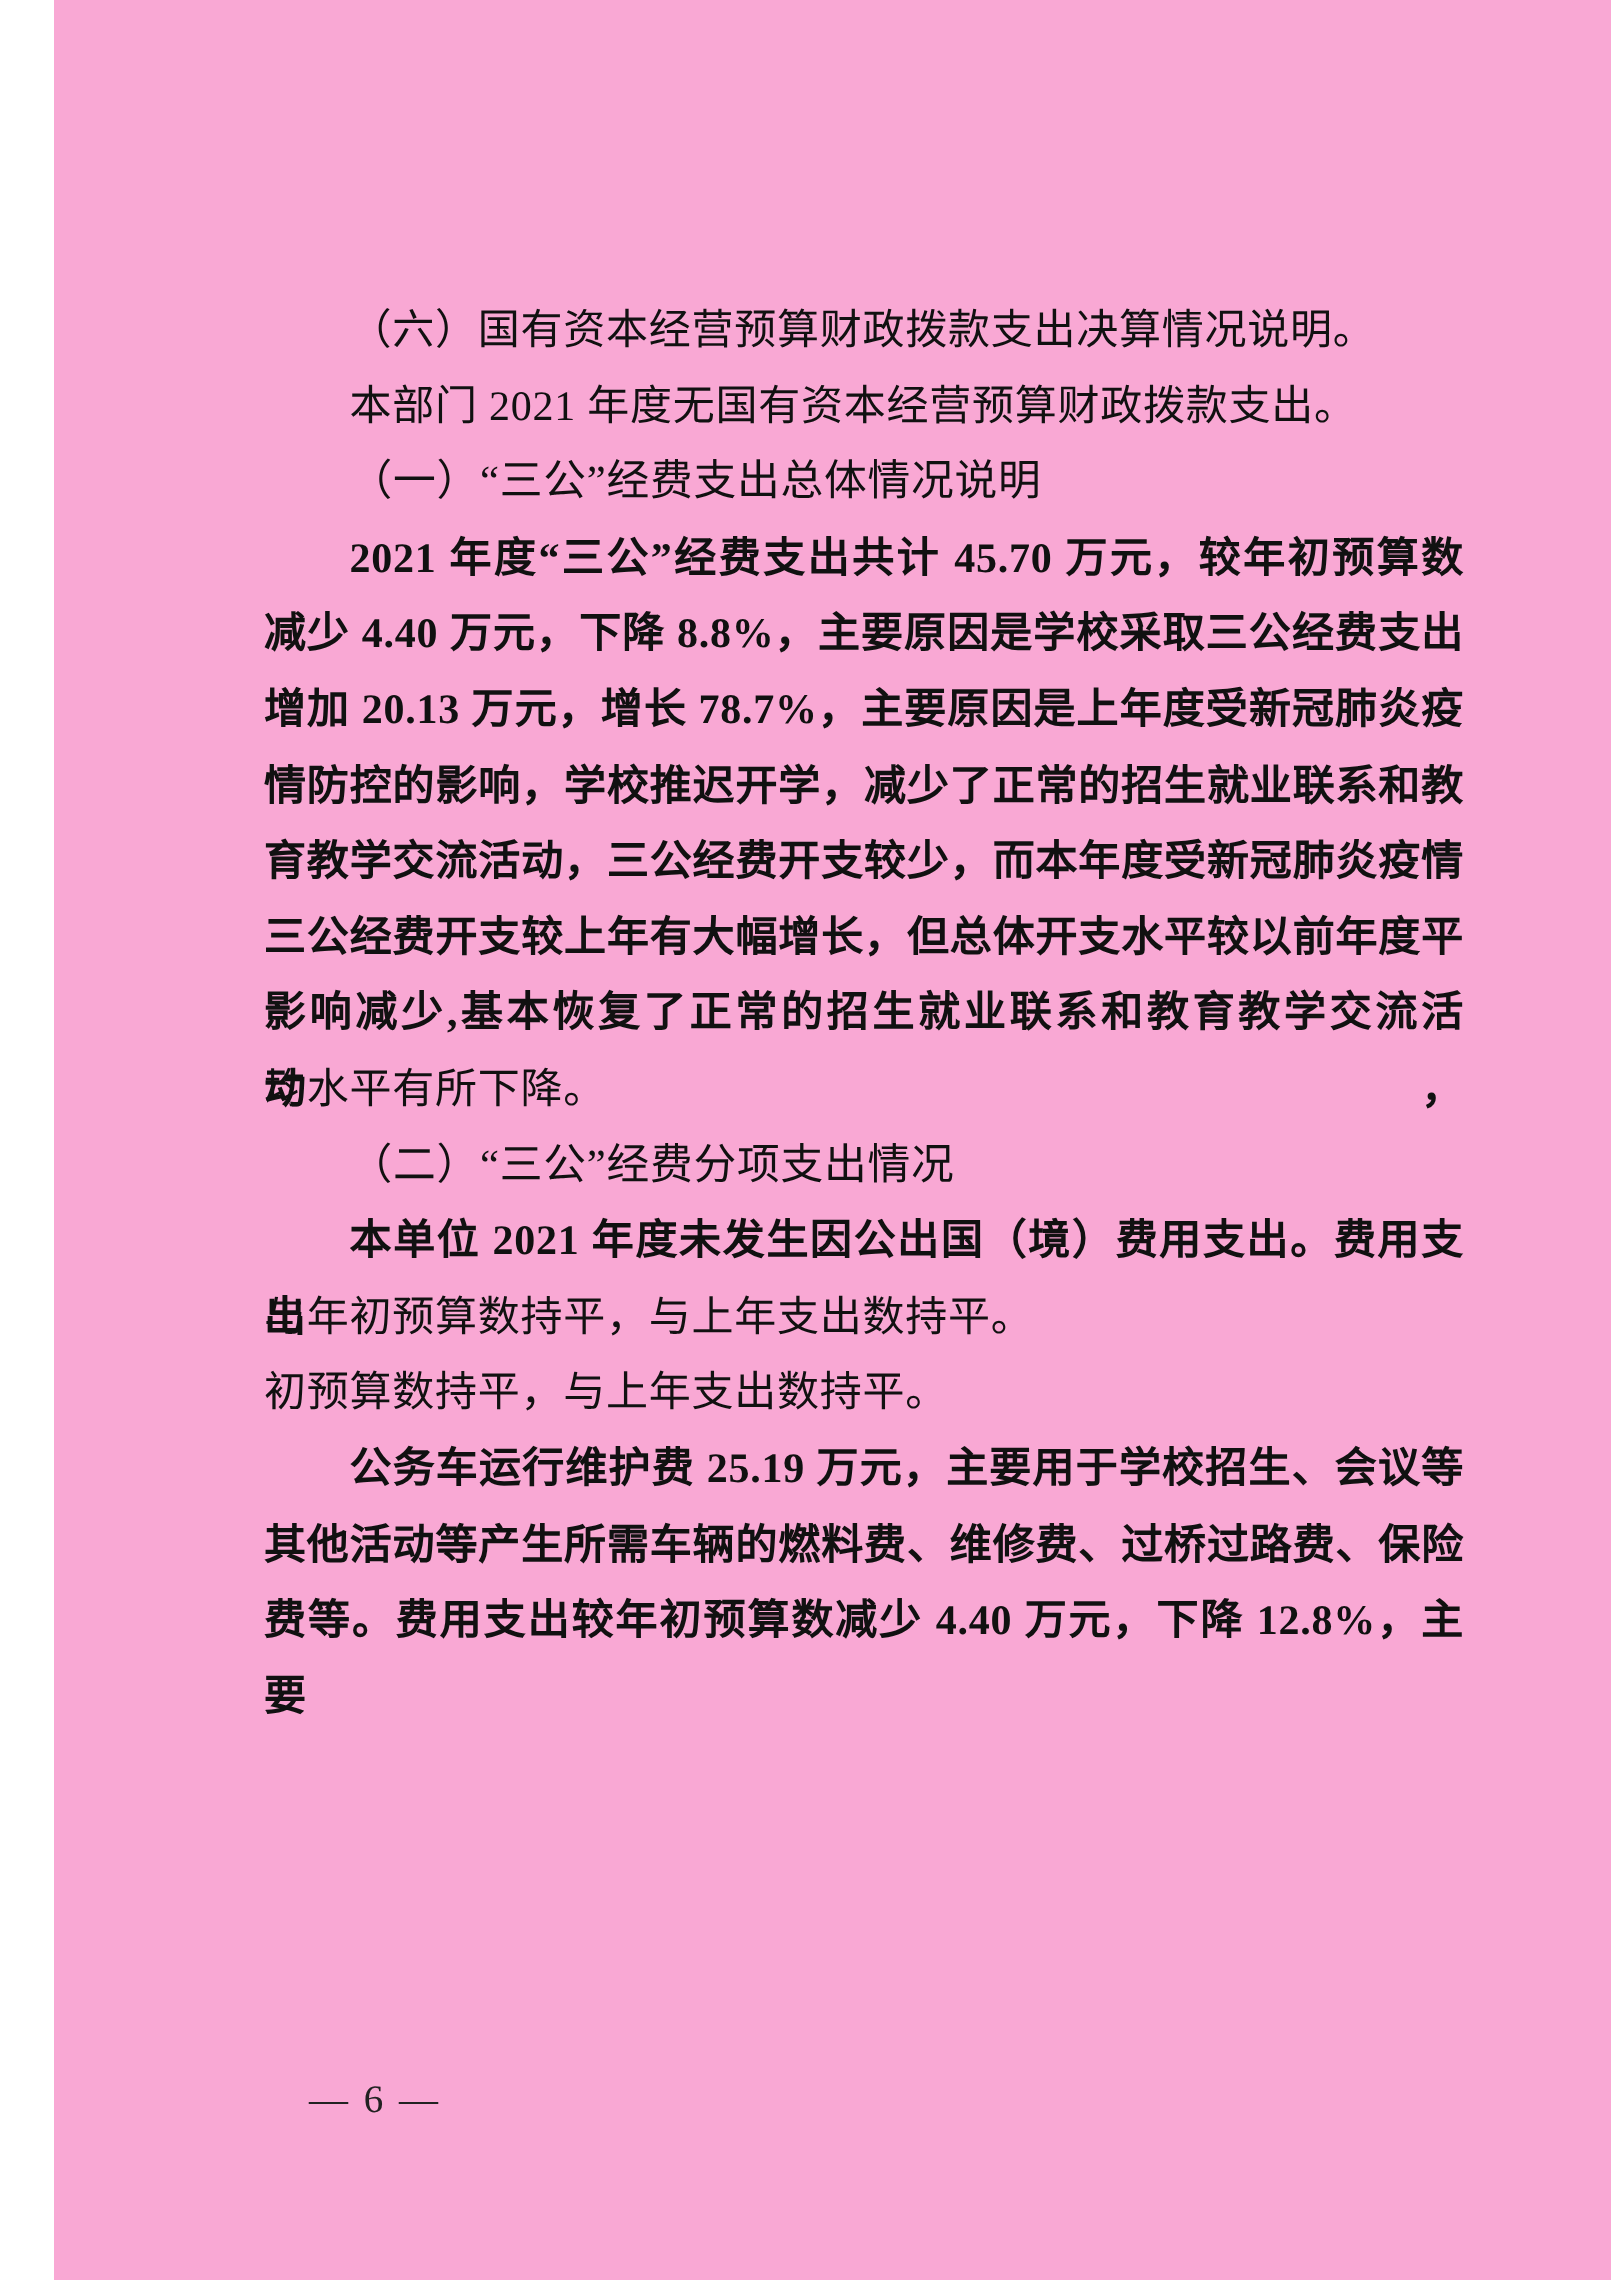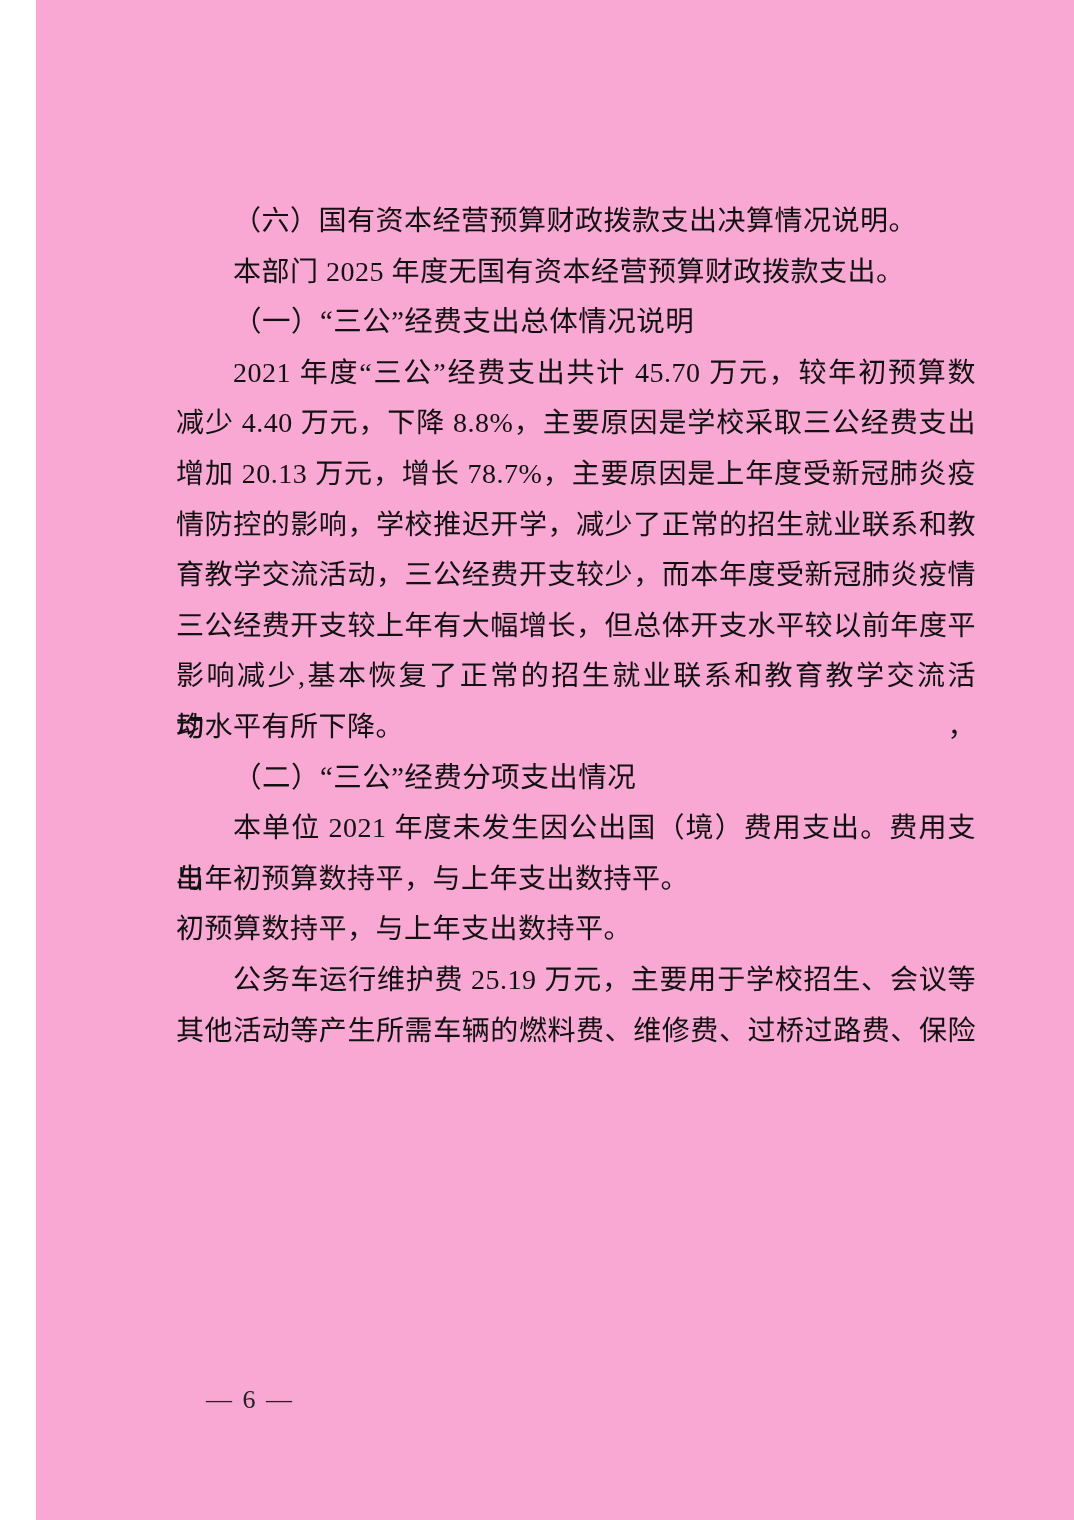--- a/index.html
+++ b/index.html
@@ -27,20 +27,21 @@
     font-size: 28px;
     line-height: 50.6px;
     height: 50.6px;
     text-align: justify;
     text-align-last: left;
     white-space: normal;
     letter-spacing: 0.5px;
   }
   .just {
     text-align-last: justify;
+    font-weight: bold;
   }
   .indent {
     text-indent: 57px;
   }
   .heading {
     font-family: "Liberation Sans", sans-serif;
     font-weight: 700;
     font-size: 30px;
     letter-spacing: 1px;
   }
@@ -55,31 +56,32 @@
     letter-spacing: 2px;
     color: #222222;
   }
 </style>
 </head>
 <body>
 
 <div class="page">
   <div class="content">
     <div class="line indent">（六）国有资本经营预算财政拨款支出决算情况说明。</div>
-    <div class="line indent">本部门 2025 年度无国有资本经营预算财政拨款支出。</div>
+    <div class="line indent">本部门 2021 年度无国有资本经营预算财政拨款支出。</div>
     <div class="line indent sub">（一）“三公”经费支出总体情况说明</div>
     <div class="line indent just">2021 年度“三公”经费支出共计 45.70 万元，较年初预算数</div>
     <div class="line just">减少 4.40 万元，下降 8.8%，主要原因是学校采取三公经费支出</div>
     <div class="line just">增加 20.13 万元，增长 78.7%，主要原因是上年度受新冠肺炎疫</div>
     <div class="line just">情防控的影响，学校推迟开学，减少了正常的招生就业联系和教</div>
     <div class="line just">育教学交流活动，三公经费开支较少，而本年度受新冠肺炎疫情</div>
     <div class="line just">三公经费开支较上年有大幅增长，但总体开支水平较以前年度平</div>
     <div class="line just">影响减少,基本恢复了正常的招生就业联系和教育教学交流活动，</div>
     <div class="line">均水平有所下降。</div>
     <div class="line indent sub">（二）“三公”经费分项支出情况</div>
     <div class="line indent just">本单位 2021 年度未发生因公出国（境）费用支出。费用支出</div>
     <div class="line">与年初预算数持平，与上年支出数持平。</div>
     <div class="line">初预算数持平，与上年支出数持平。</div>
     <div class="line indent just">公务车运行维护费 25.19 万元，主要用于学校招生、会议等</div>
     <div class="line just">其他活动等产生所需车辆的燃料费、维修费、过桥过路费、保险</div>
+    <div class="line just">费等。费用支出较年初预算数减少 4.40 万元，下降 12.8%，主要</div>
   </div>
   <div class="footer">— 6 —</div>
 </div>
 
 </body></html>

